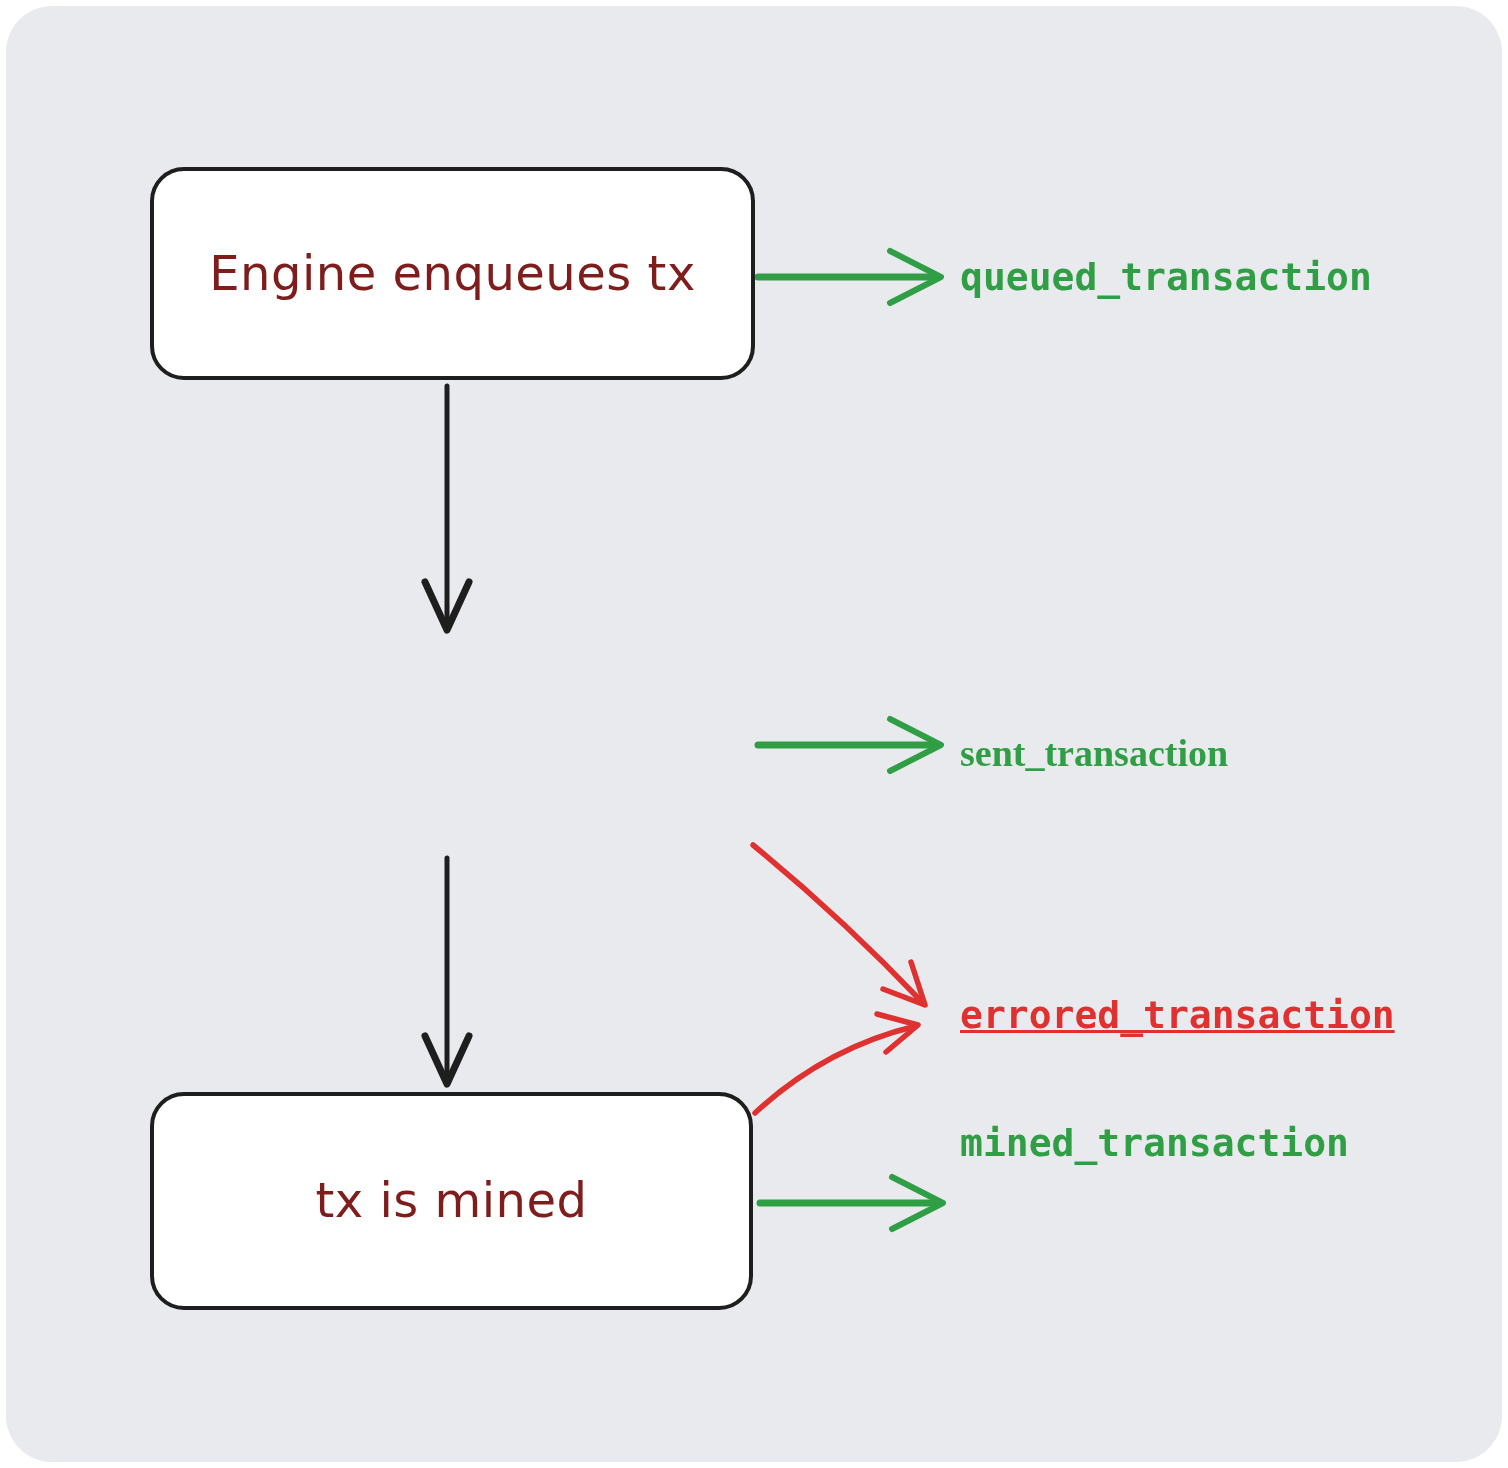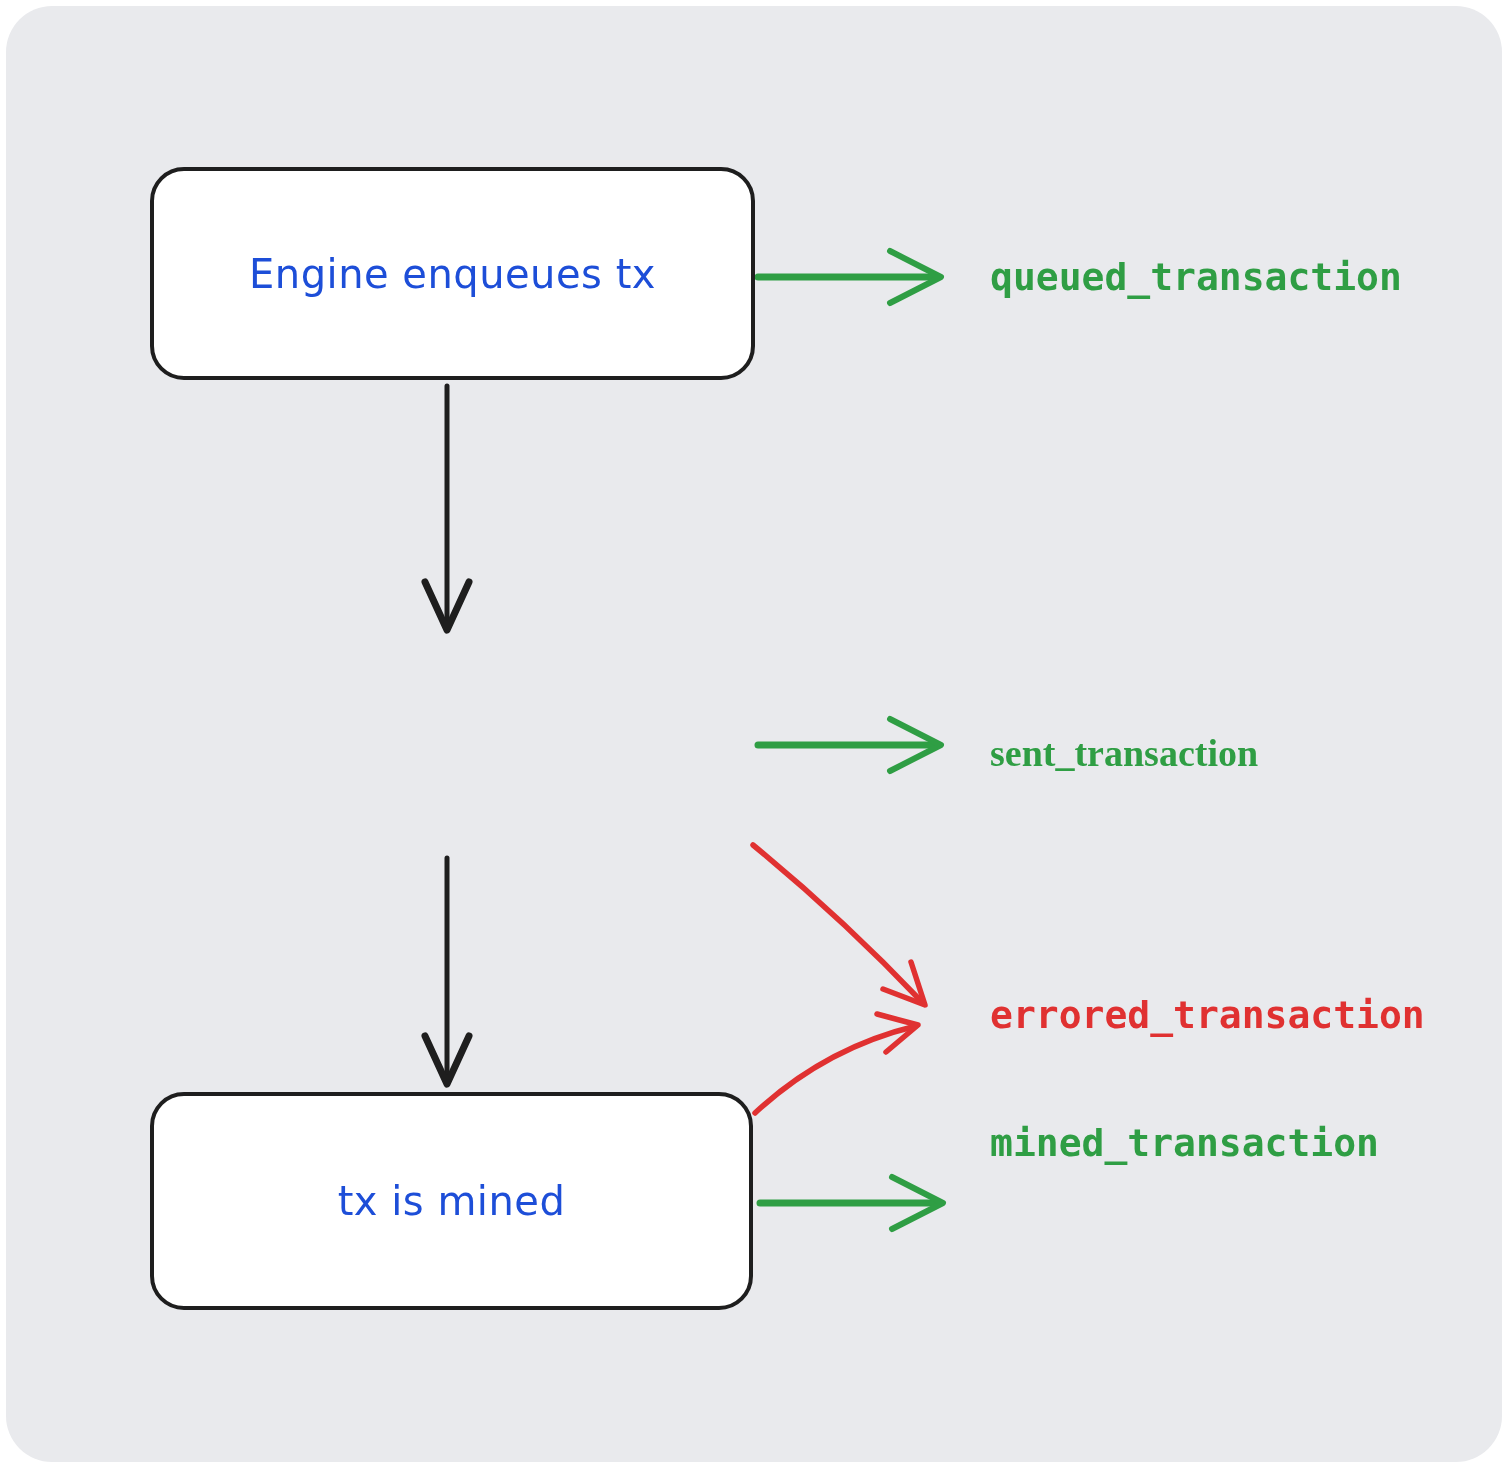--- a/index.html
+++ b/index.html
@@ -34,46 +34,45 @@
     border: 4px solid #1e1e1e;
     border-radius: 34px;
     display: flex;
     align-items: center;
     justify-content: center;
     text-align: center;
     box-sizing: border-box;
   }
   .node-label {
     font-family: "DejaVu Sans", sans-serif;
-    font-size: 40px;
+    font-size: 48px;
     line-height: 1.45;
-    color: #1d4ed8;
+    color: #7f1d1d;
     white-space: pre-line;
     letter-spacing: 0.5px;
   }
   
   .node-1 { left: 144px; top: 161px; width: 605px; height: 213px; }
   .node-2 { left: 141px; top: 632px; width: 606px; height: 217px; }
   .node-3 { left: 144px; top: 1086px; width: 603px; height: 218px; text-align: center; }
   .evt {
     position: absolute;
     left: 954px;
     height: 48px;
     line-height: 48px;
     font-family: "DejaVu Sans Mono", monospace;
     font-size: 38px;
     font-weight: 600;
     white-space: nowrap;
-    margin-left: 30px;
   }
   .evt.green { color: #2f9e44; }
   .evt.red   { color: #e03131; }
   .evt-queued  { top: 247px; }
   .evt-sent    { top: 723px; font-family: Liberation Serif, serif; }
-  .evt-errored { top: 985px; }
+  .evt-errored { top: 985px; text-decoration: underline; }
   .evt-mined   { top: 1113px; }
 </style>
 </head>
 <body>
 
 <div class="stage">
 
   <svg class="arrows" viewBox="0 0 1508 1468">
 
     <g stroke="#1e1e1e" fill="none" stroke-linecap="round" stroke-linejoin="round">

